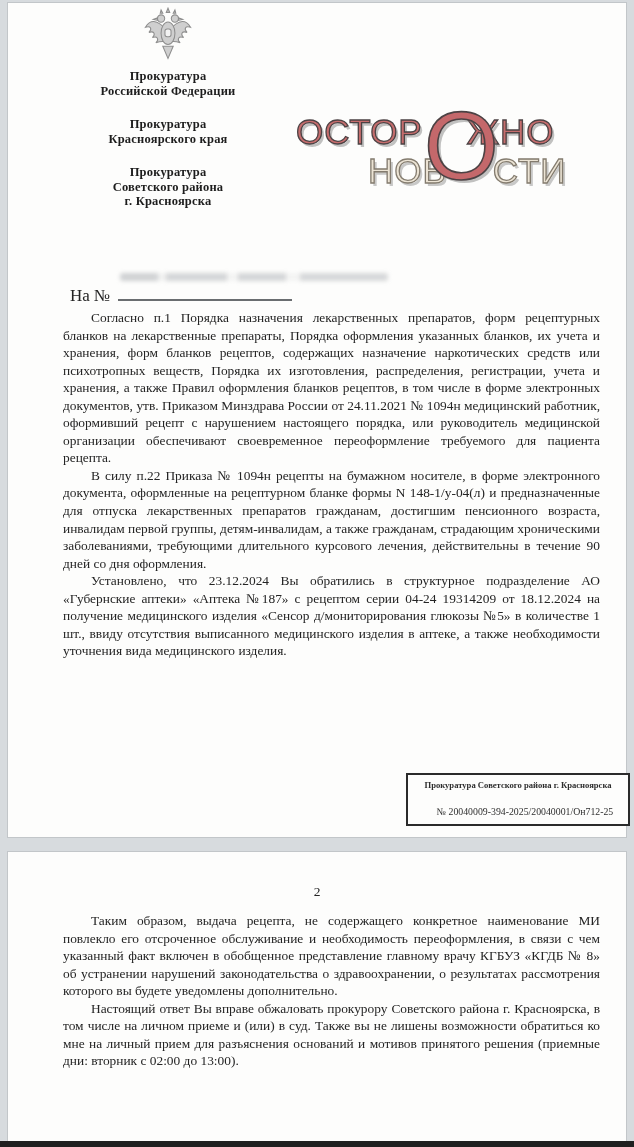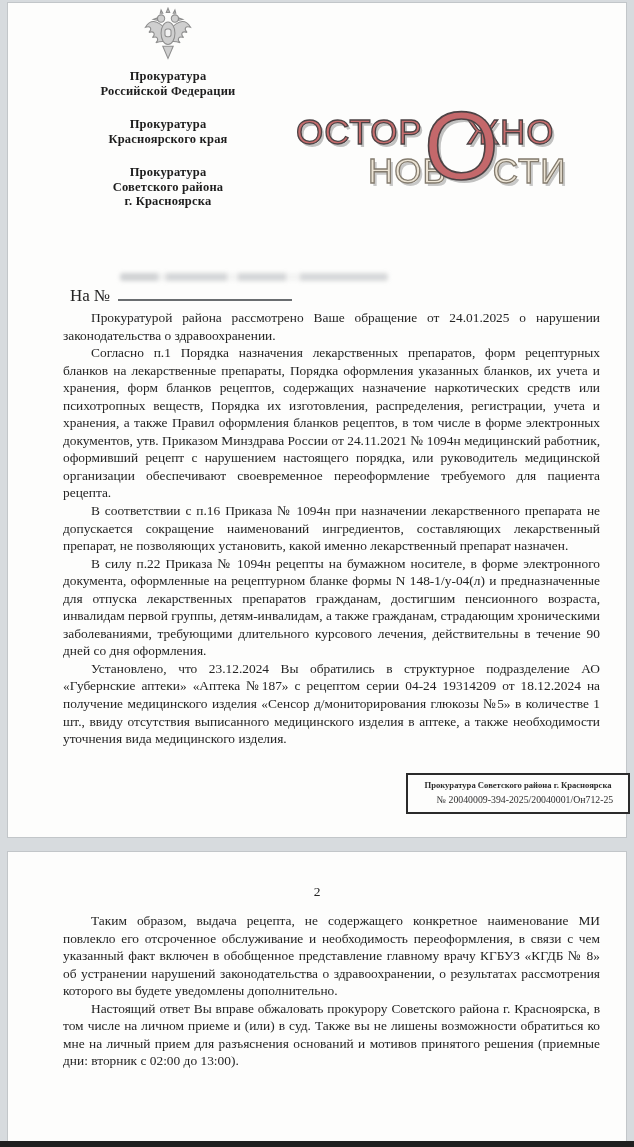--- a/index.html
+++ b/index.html
@@ -74,21 +74,21 @@
   .bodytext p { text-indent:28px; }
 
   
   .stamp {
     position:absolute; left:398px; top:770px; width:224px;
     border:2px solid #2b2b2b; padding:5px 4px 7px 4px;
     background:#fdfdfc; text-align:center;
   }
   .stamp-org { font-size:8.6px; font-weight:bold; color:#2e2e2e; white-space:nowrap; }
   .stamp-num { font-size:9.8px; color:#2e2e2e; white-space:nowrap;
-               margin-top:4px; transform:translateX(7px);font-family:Liberation Serif, serif; }
+               margin-top:16px; transform:translateX(7px);font-family:Liberation Serif, serif; }
 
   
   .page-number { position:absolute; top:32px; left:0; width:100%;
                  text-align:center; font-size:13.5px; }
 
   .bottom-edge { position:absolute; left:0; top:1141px; width:634px; height:6px;
                  background:#1f1f1f; }
 </style>
 </head>
 <body>
@@ -131,23 +131,21 @@
       <span class="big-o">О</span>
     </div>
 
     <div class="redacted"></div>
 
     <div class="ref-line">
       <span>На №</span><span class="ref-underline"></span>
     </div>
 
     <div class="bodytext bodytext1">
-      <p>Прокуратурой района рассмотрено Ваше обращение от 24.01.2025 о нарушении законодательства о здравоохранении.</p>
       <p>Согласно п.1 Порядка назначения лекарственных препаратов, форм рецептурных бланков на лекарственные препараты, Порядка оформления указанных бланков, их учета и хранения, форм бланков рецептов, содержащих назначение наркотических средств или психотропных веществ, Порядка их изготовления, распределения, регистрации, учета и хранения, а также Правил оформления бланков рецептов, в том числе в форме электронных документов, утв. Приказом Минздрава России от 24.11.2021 № 1094н медицинский работник, оформивший рецепт с нарушением настоящего порядка, или руководитель медицинской организации обеспечивают своевременное переоформление требуемого для пациента рецепта.</p>
-      <p>В соответствии с п.16 Приказа № 1094н при назначении лекарственного препарата не допускается сокращение наименований ингредиентов, составляющих лекарственный препарат, не позволяющих установить, какой именно лекарственный препарат назначен.</p>
       <p>В силу п.22 Приказа № 1094н рецепты на бумажном носителе, в форме электронного документа, оформленные на рецептурном бланке формы N 148-1/у-04(л) и предназначенные для отпуска лекарственных препаратов гражданам, достигшим пенсионного возраста, инвалидам первой группы, детям-инвалидам, а также гражданам, страдающим хроническими заболеваниями, требующими длительного курсового лечения, действительны в течение 90 дней со дня оформления.</p>
       <p>Установлено, что 23.12.2024 Вы обратились в структурное подразделение АО «Губернские аптеки» «Аптека №187» с рецептом серии 04-24 19314209 от 18.12.2024 на получение медицинского изделия «Сенсор д/мониторирования глюкозы №5» в количестве 1 шт., ввиду отсутствия выписанного медицинского изделия в аптеке, а также необходимости уточнения вида медицинского изделия.</p>
     </div>
 
     <div class="stamp">
       <div class="stamp-org">Прокуратура Советского района г. Красноярска</div>
       <div class="stamp-num">№ 20040009-394-2025/20040001/Он712-25</div>
     </div>
   </div>
 

